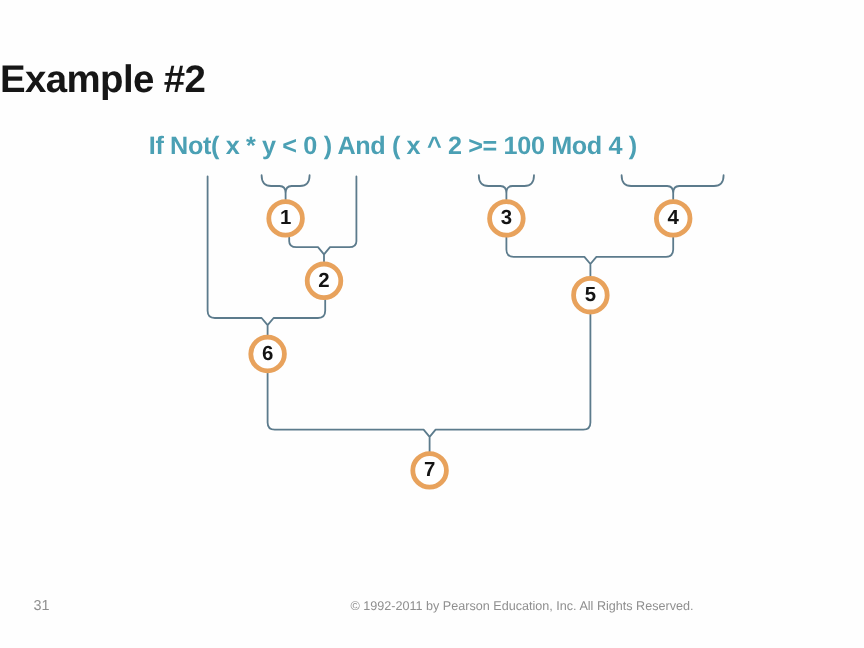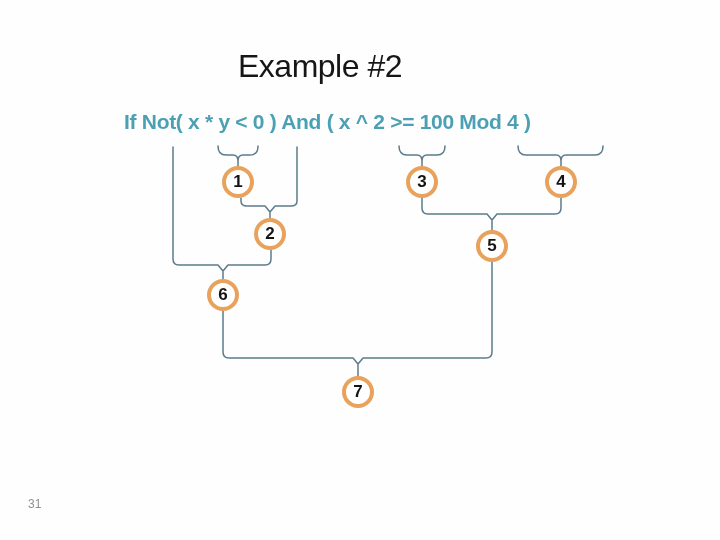--- a/index.html
+++ b/index.html
@@ -15,23 +15,22 @@
     position: relative;
     width: 720px;
     height: 540px;
     background: #fefefe;
   }
   .slide-title {
     position: absolute;
     top: 48px;
     left: 0;
     width: 640px;
-    text-align: center;
     font-size: 32px;
-    font-weight: normal;
+    font-weight: bold;
     color: #161616;
     letter-spacing: -0.5px;
   }
   .expression {
     position: absolute;
     top: 110px;
     left: 124px;
     font-size: 21px;
     font-weight: bold;
     color: var(--expression-text, #4ba0b4);
@@ -110,14 +109,15 @@
 
   <div class="node" style="left:222px; top:166px;">1</div>
   <div class="node" style="left:254px; top:218px;">2</div>
   <div class="node" style="left:406px; top:166px;">3</div>
   <div class="node" style="left:545px; top:166px;">4</div>
   <div class="node" style="left:476px; top:230px;">5</div>
   <div class="node" style="left:207px; top:279px;">6</div>
   <div class="node" style="left:342px; top:376px;">7</div>
 
   <div class="page-number">31</div>
+  <div class="copyright">© 1992-2011 by Pearson Education, Inc. All Rights Reserved.</div>
 
 </div>
 
 </body></html>

